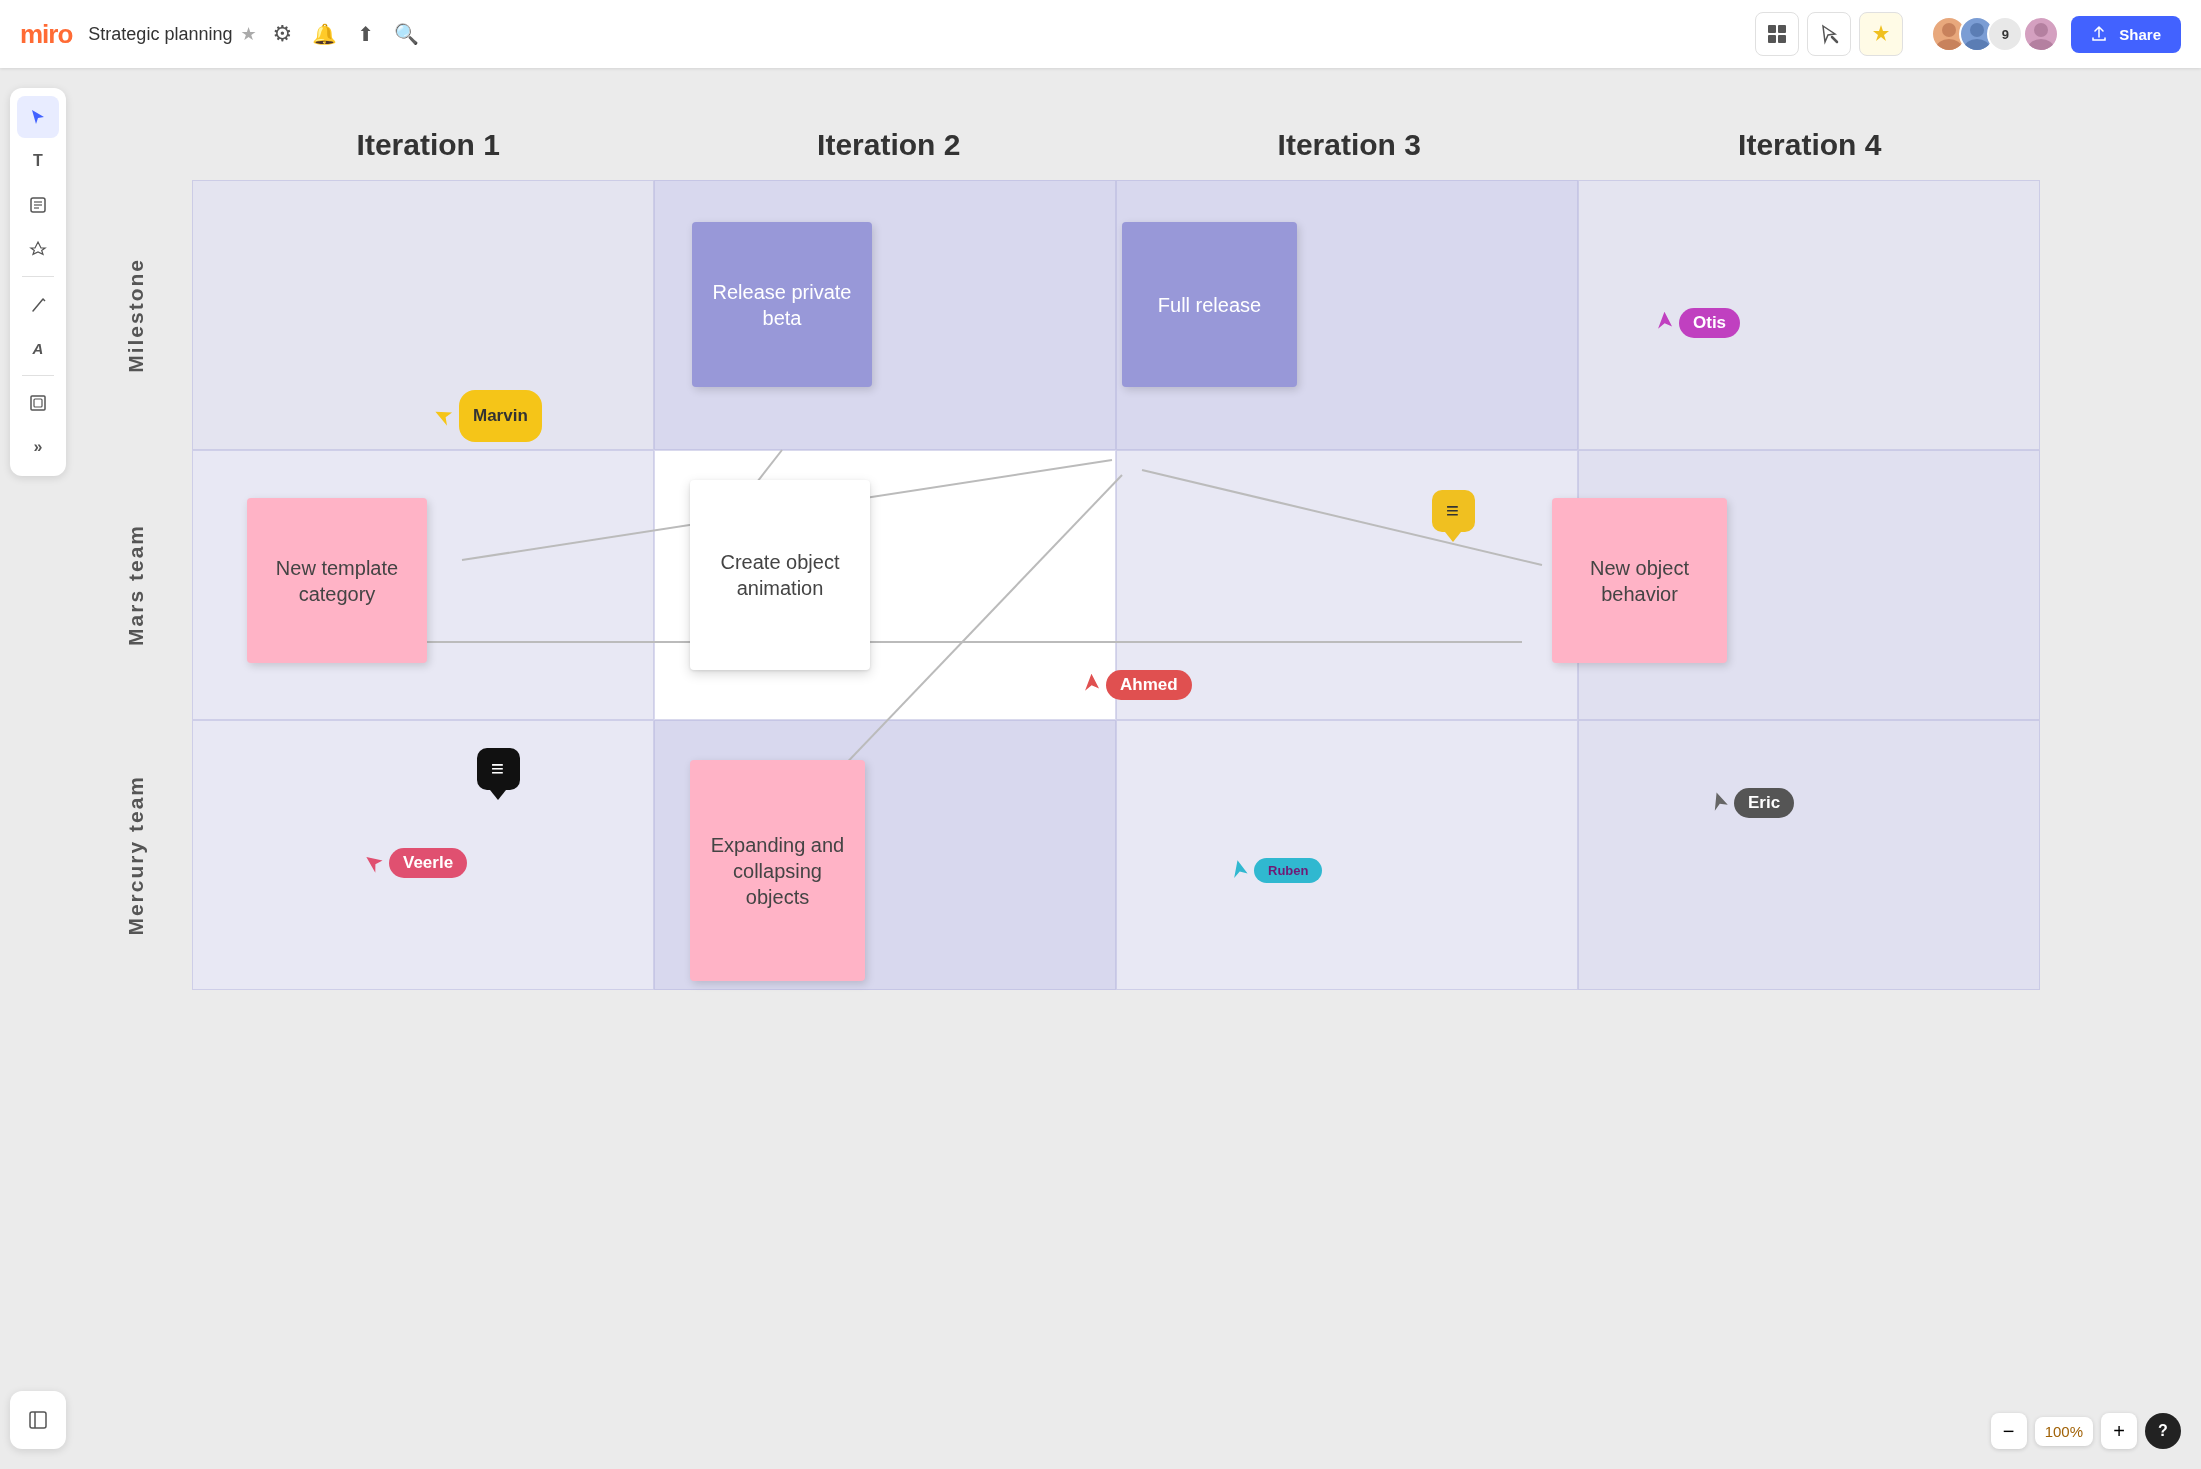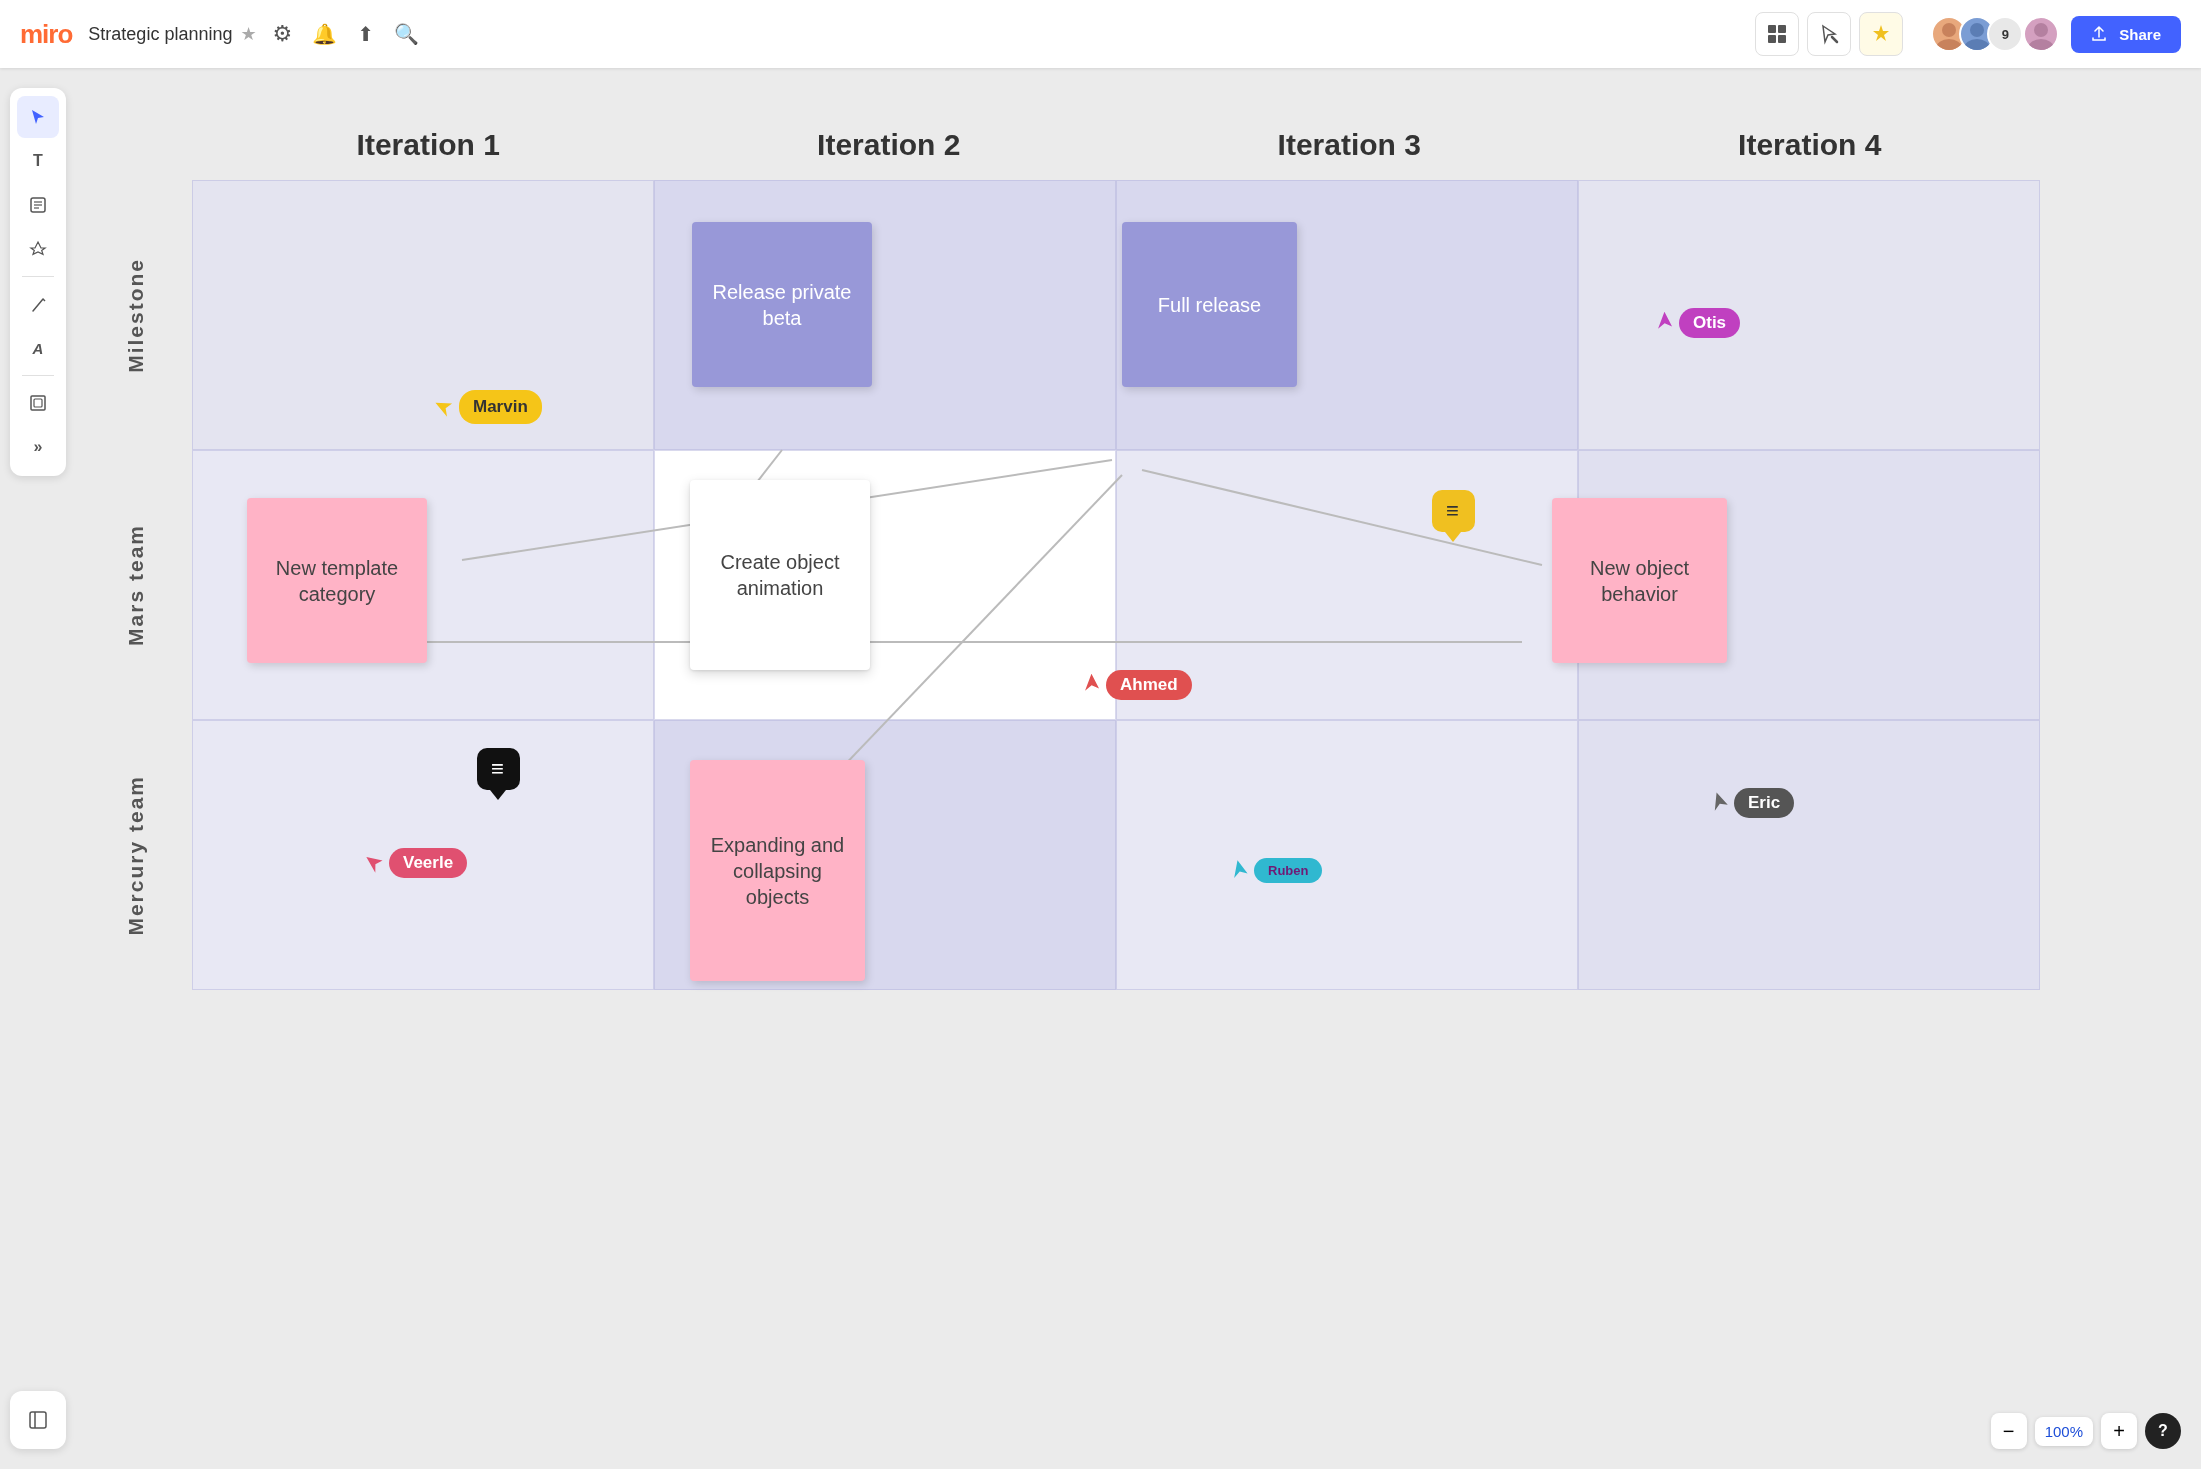--- a/index.html
+++ b/index.html
@@ -190,21 +190,21 @@
       font-size: 20px;
       cursor: pointer;
       display: flex;
       align-items: center;
       justify-content: center;
       box-shadow: 0 1px 4px rgba(0,0,0,0.15);
     }
     .zoom-label {
       font-size: 15px;
       font-weight: 500;
-      color: #1d4ed8;
+      color: #a16207;
       background: #fff;
       padding: 6px 10px;
       border-radius: 8px;
       box-shadow: 0 1px 4px rgba(0,0,0,0.15);
     }
     .help-btn {
       width: 36px;
       height: 36px;
       border-radius: 50%;
       background: #222;
@@ -450,21 +450,21 @@
         </div>
 
         <div class="sticky pink" style="width:175px;height:221px;top:580px;left:498px;font-size:20px;position:absolute;z-index:10;">
           <span>Expanding and collapsing objects</span>
         </div>
 
         <div style="position:absolute;top:210px;left:245px;z-index:20;display:flex;align-items:center;gap:4px;">
           <svg width="18" height="20" viewBox="0 0 18 20" style="transform:rotate(-30deg)">
               <path d="M2 1l14 9-8 1-3 8z" fill="#f5c518"></path>
             </svg>
-          <div style="background:#f5c518;color:#333;border-radius:16px;padding:7px 14px;font-size:17px;font-weight:700;">Marvin</div>
+          <div style="background:#f5c518;color:#333;border-radius:16px;padding:16px 14px;font-size:17px;font-weight:700;">Marvin</div>
         </div>
 
         <div style="position:absolute;top:490px;left:892px;z-index:20;display:flex;align-items:center;gap:4px;">
           <svg width="18" height="20" viewBox="0 0 18 20" style="transform:rotate(30deg)">
               <path d="M2 1l14 9-8 1-3 8z" fill="#e05050"></path>
             </svg>
           <div style="background:#e05050;color:#fff;border-radius:16px;padding:5px 14px;font-size:17px;font-weight:700;">Ahmed</div>
         </div>
 
         <div style="position:absolute;top:668px;left:175px;z-index:20;display:flex;align-items:center;gap:4px;">

